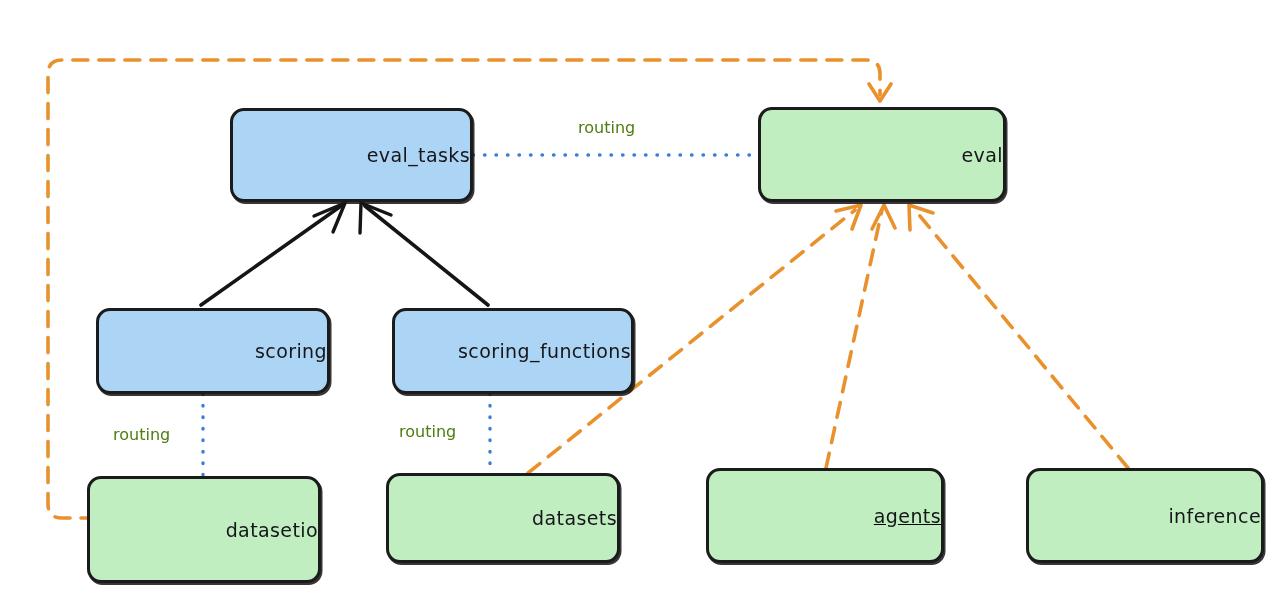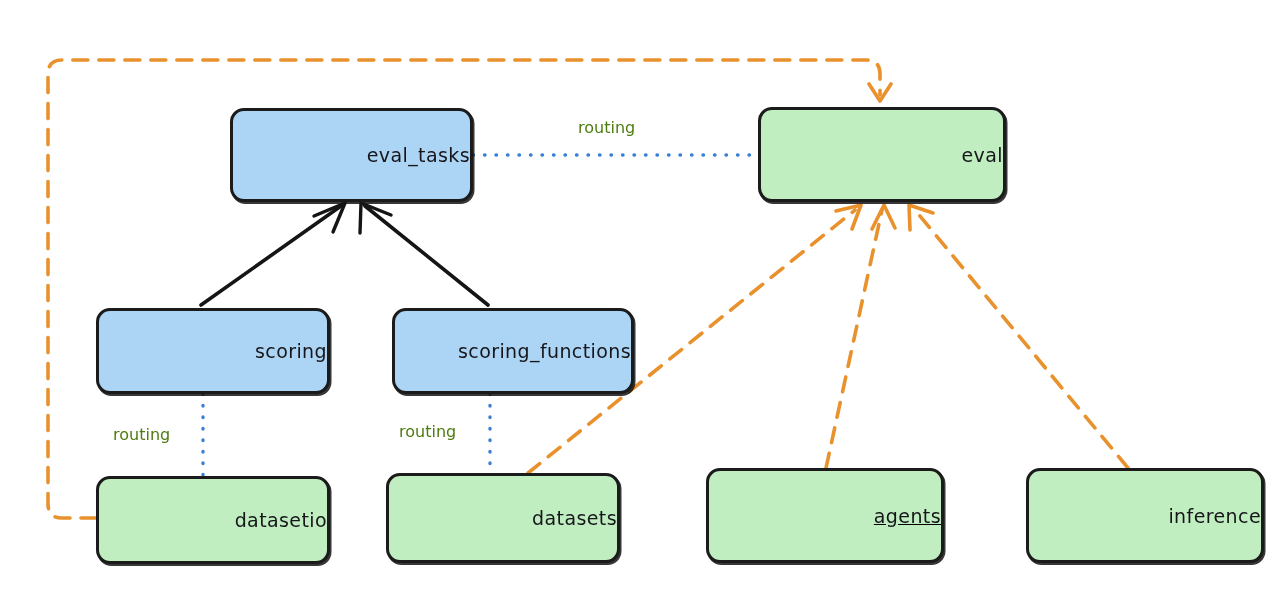--- a/index.html
+++ b/index.html
@@ -109,21 +109,21 @@
   </div>
 
   <div class="node blue" style="left:96px; top:308px; width:234px; height:86px;">
     <span class="label">scoring</span>
   </div>
 
   <div class="node blue" style="left:378px; top:308px; width:242px; height:86px;margin-left:14px;">
     <span class="label">scoring_functions</span>
   </div>
 
-  <div class="node green" style="left:96px; top:476px; width:234px; height:88px;">
+  <div class="node green" style="left:87px; top:476px; width:234px; height:107px;">
     <span class="label">datasetio</span>
   </div>
 
   <div class="node green" style="left:386px; top:473px; width:234px; height:90px;">
     <span class="label">datasets</span>
   </div>
 
   <div class="node green" style="left:706px; top:468px; width:238px; height:95px;text-decoration:underline;">
     <span class="label">agents</span>
   </div>

